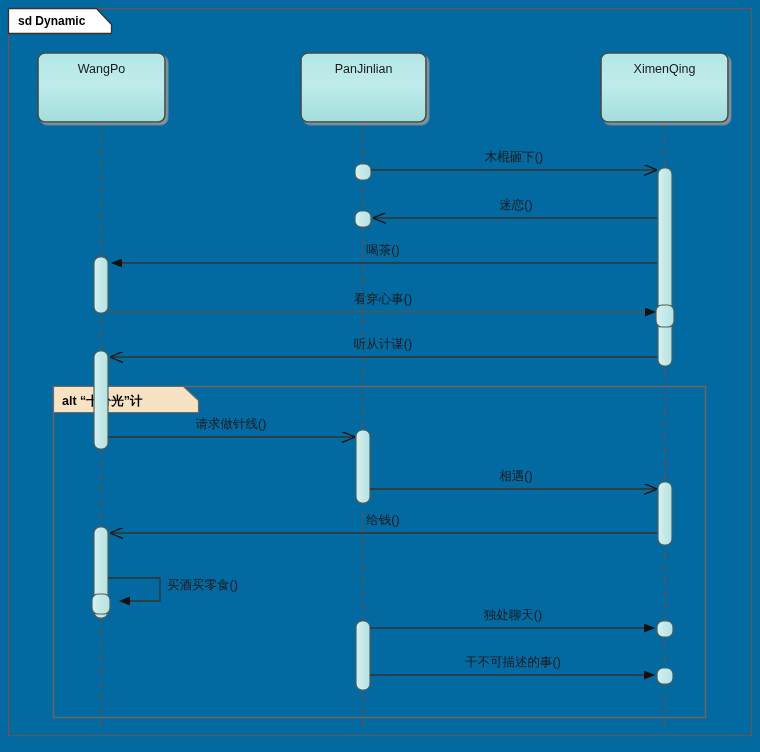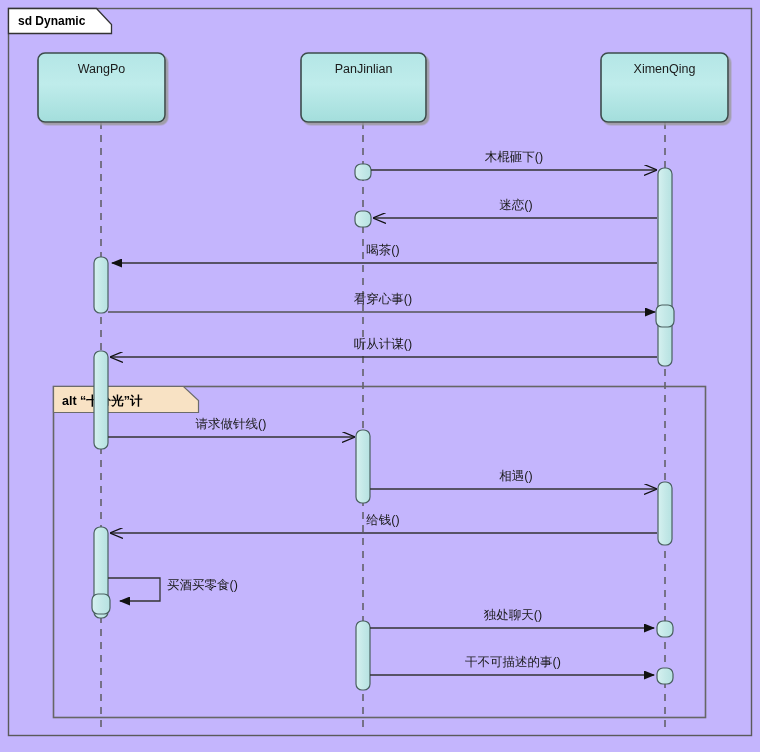--- a/index.html
+++ b/index.html
@@ -5,21 +5,21 @@
   html, body {
     margin: 0;
     padding: 0;
     background: #ffffff;
     font-family: "Liberation Sans", "DejaVu Sans", sans-serif;
   }
   #diagram-root {
     position: relative;
     width: 760px;
     height: 752px;
-    background: #c4b5fd;
+    background: #0369a1;
     overflow: hidden;
   }
   svg#sd-canvas {
     position: absolute;
     left: 0;
     top: 0;
     width: 760px;
     height: 752px;
   }
   .lbl-frame {

